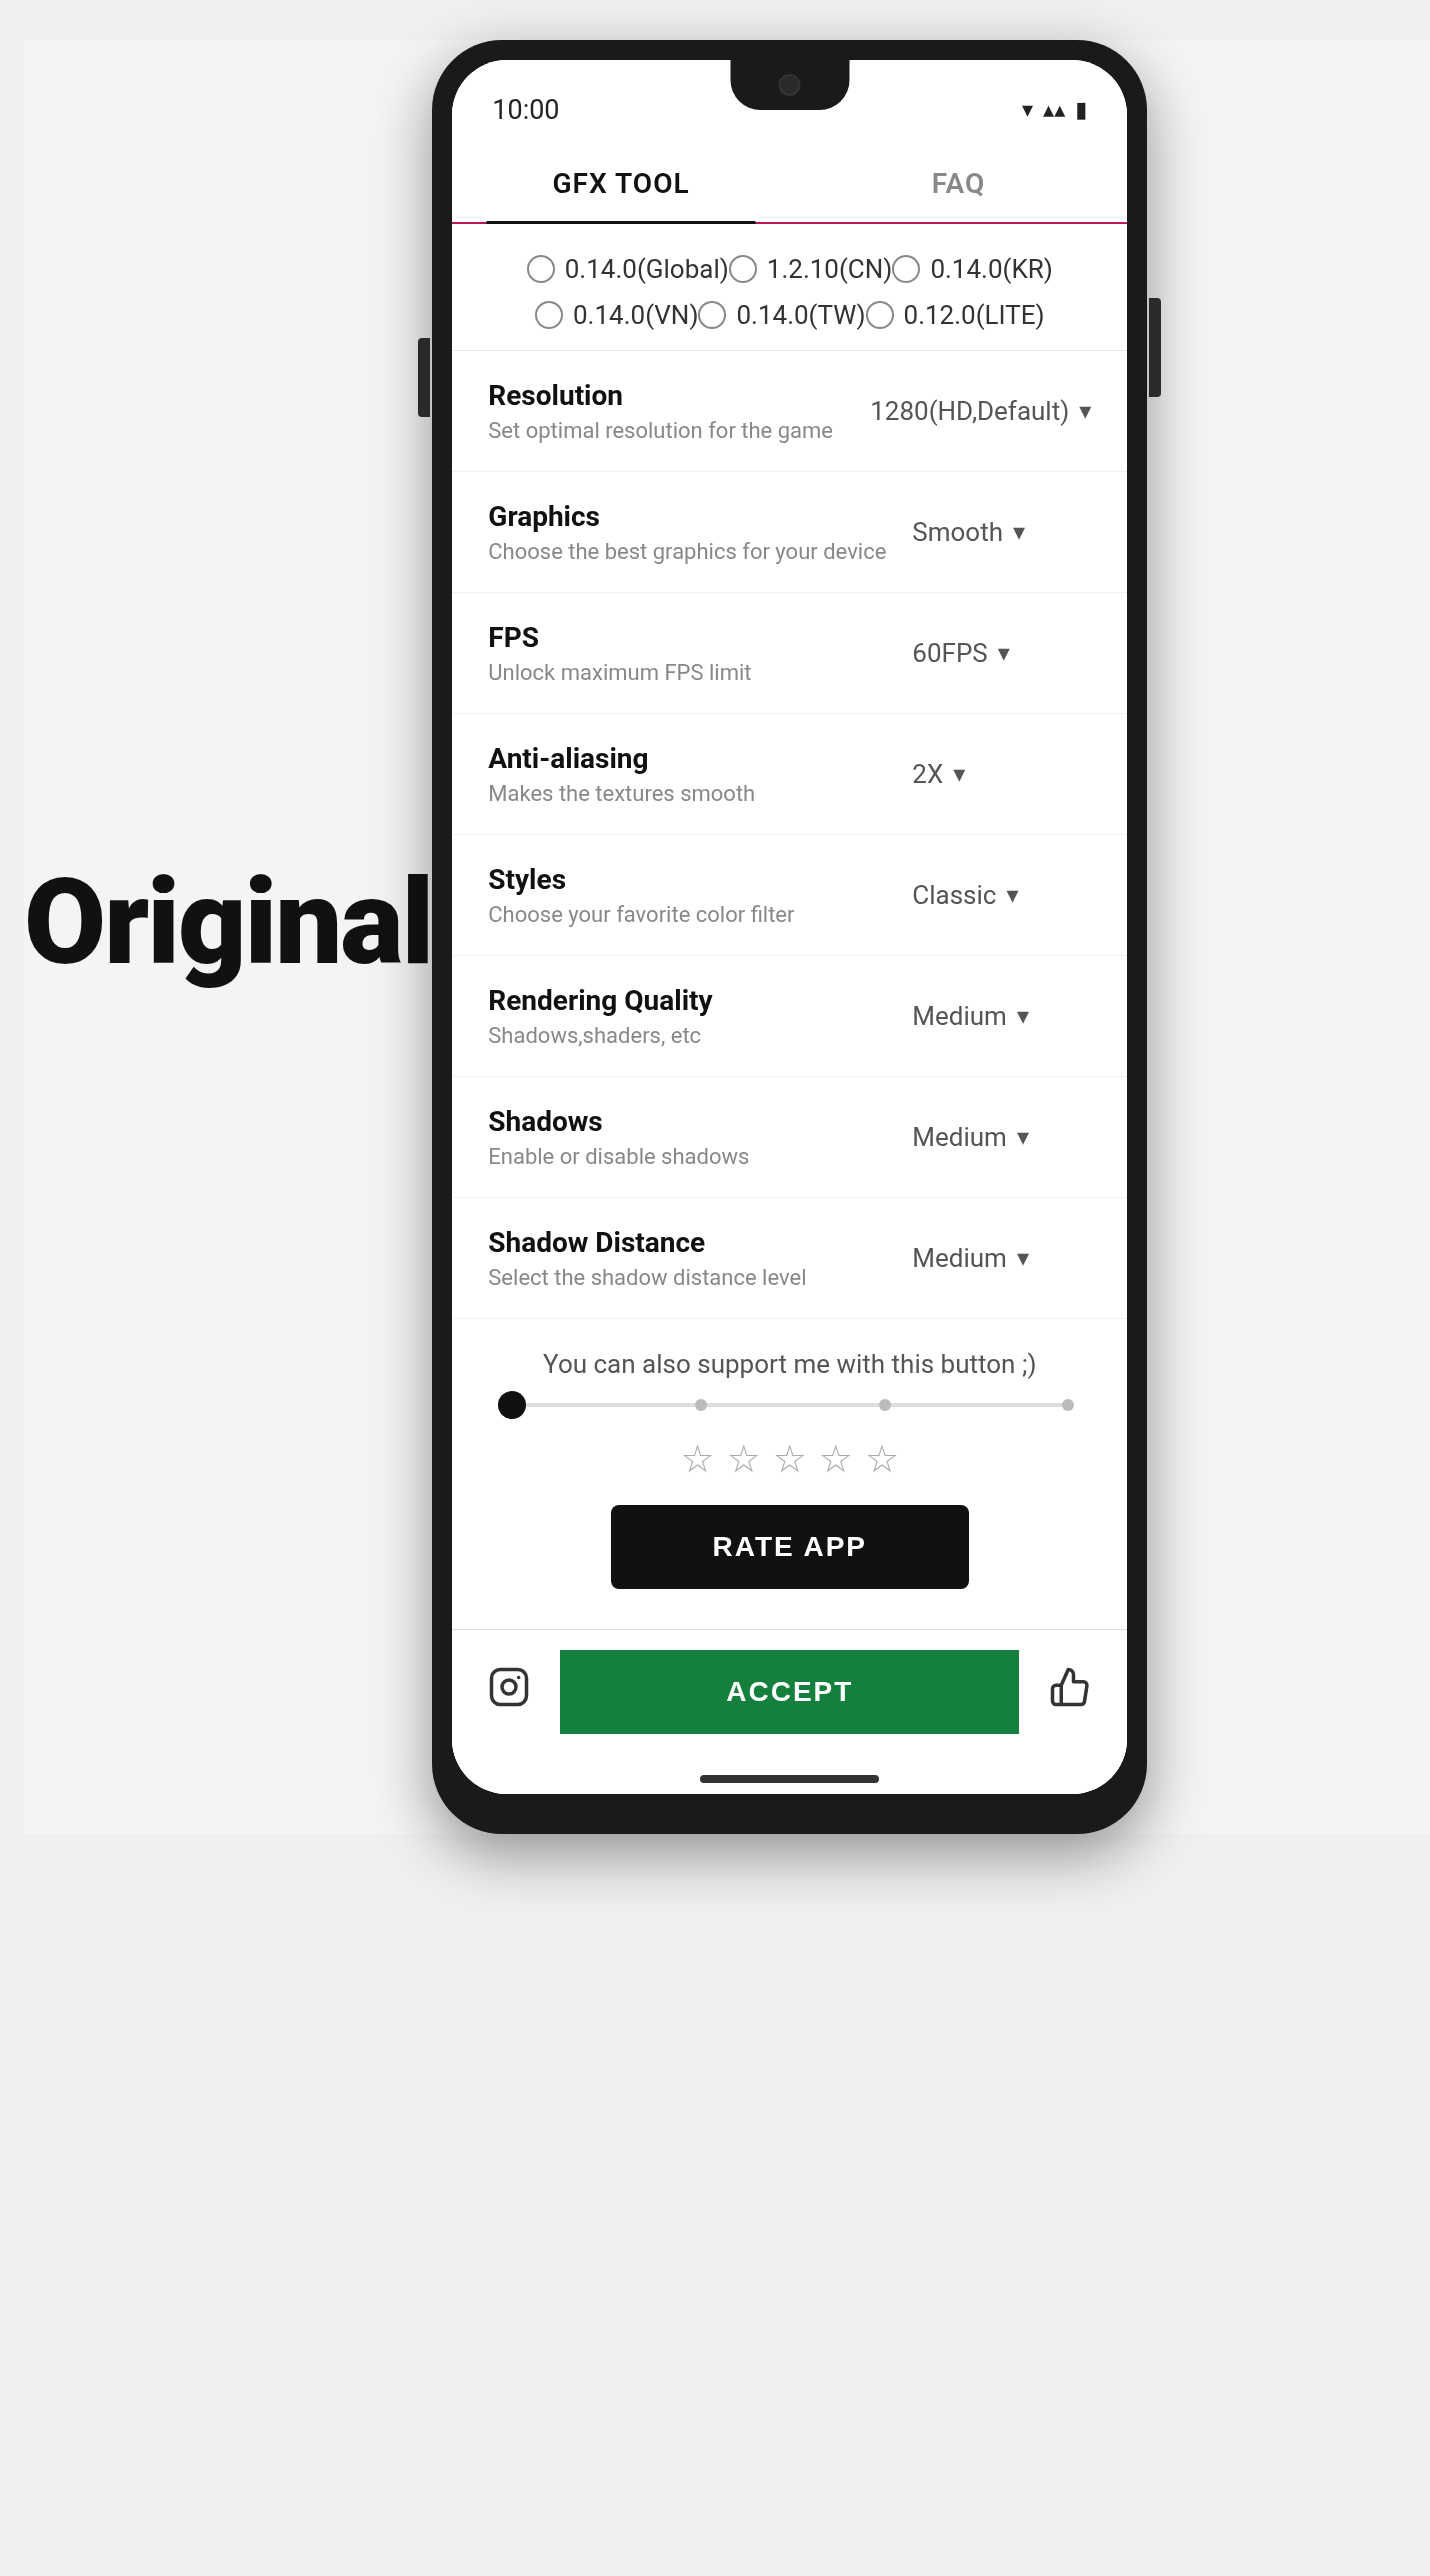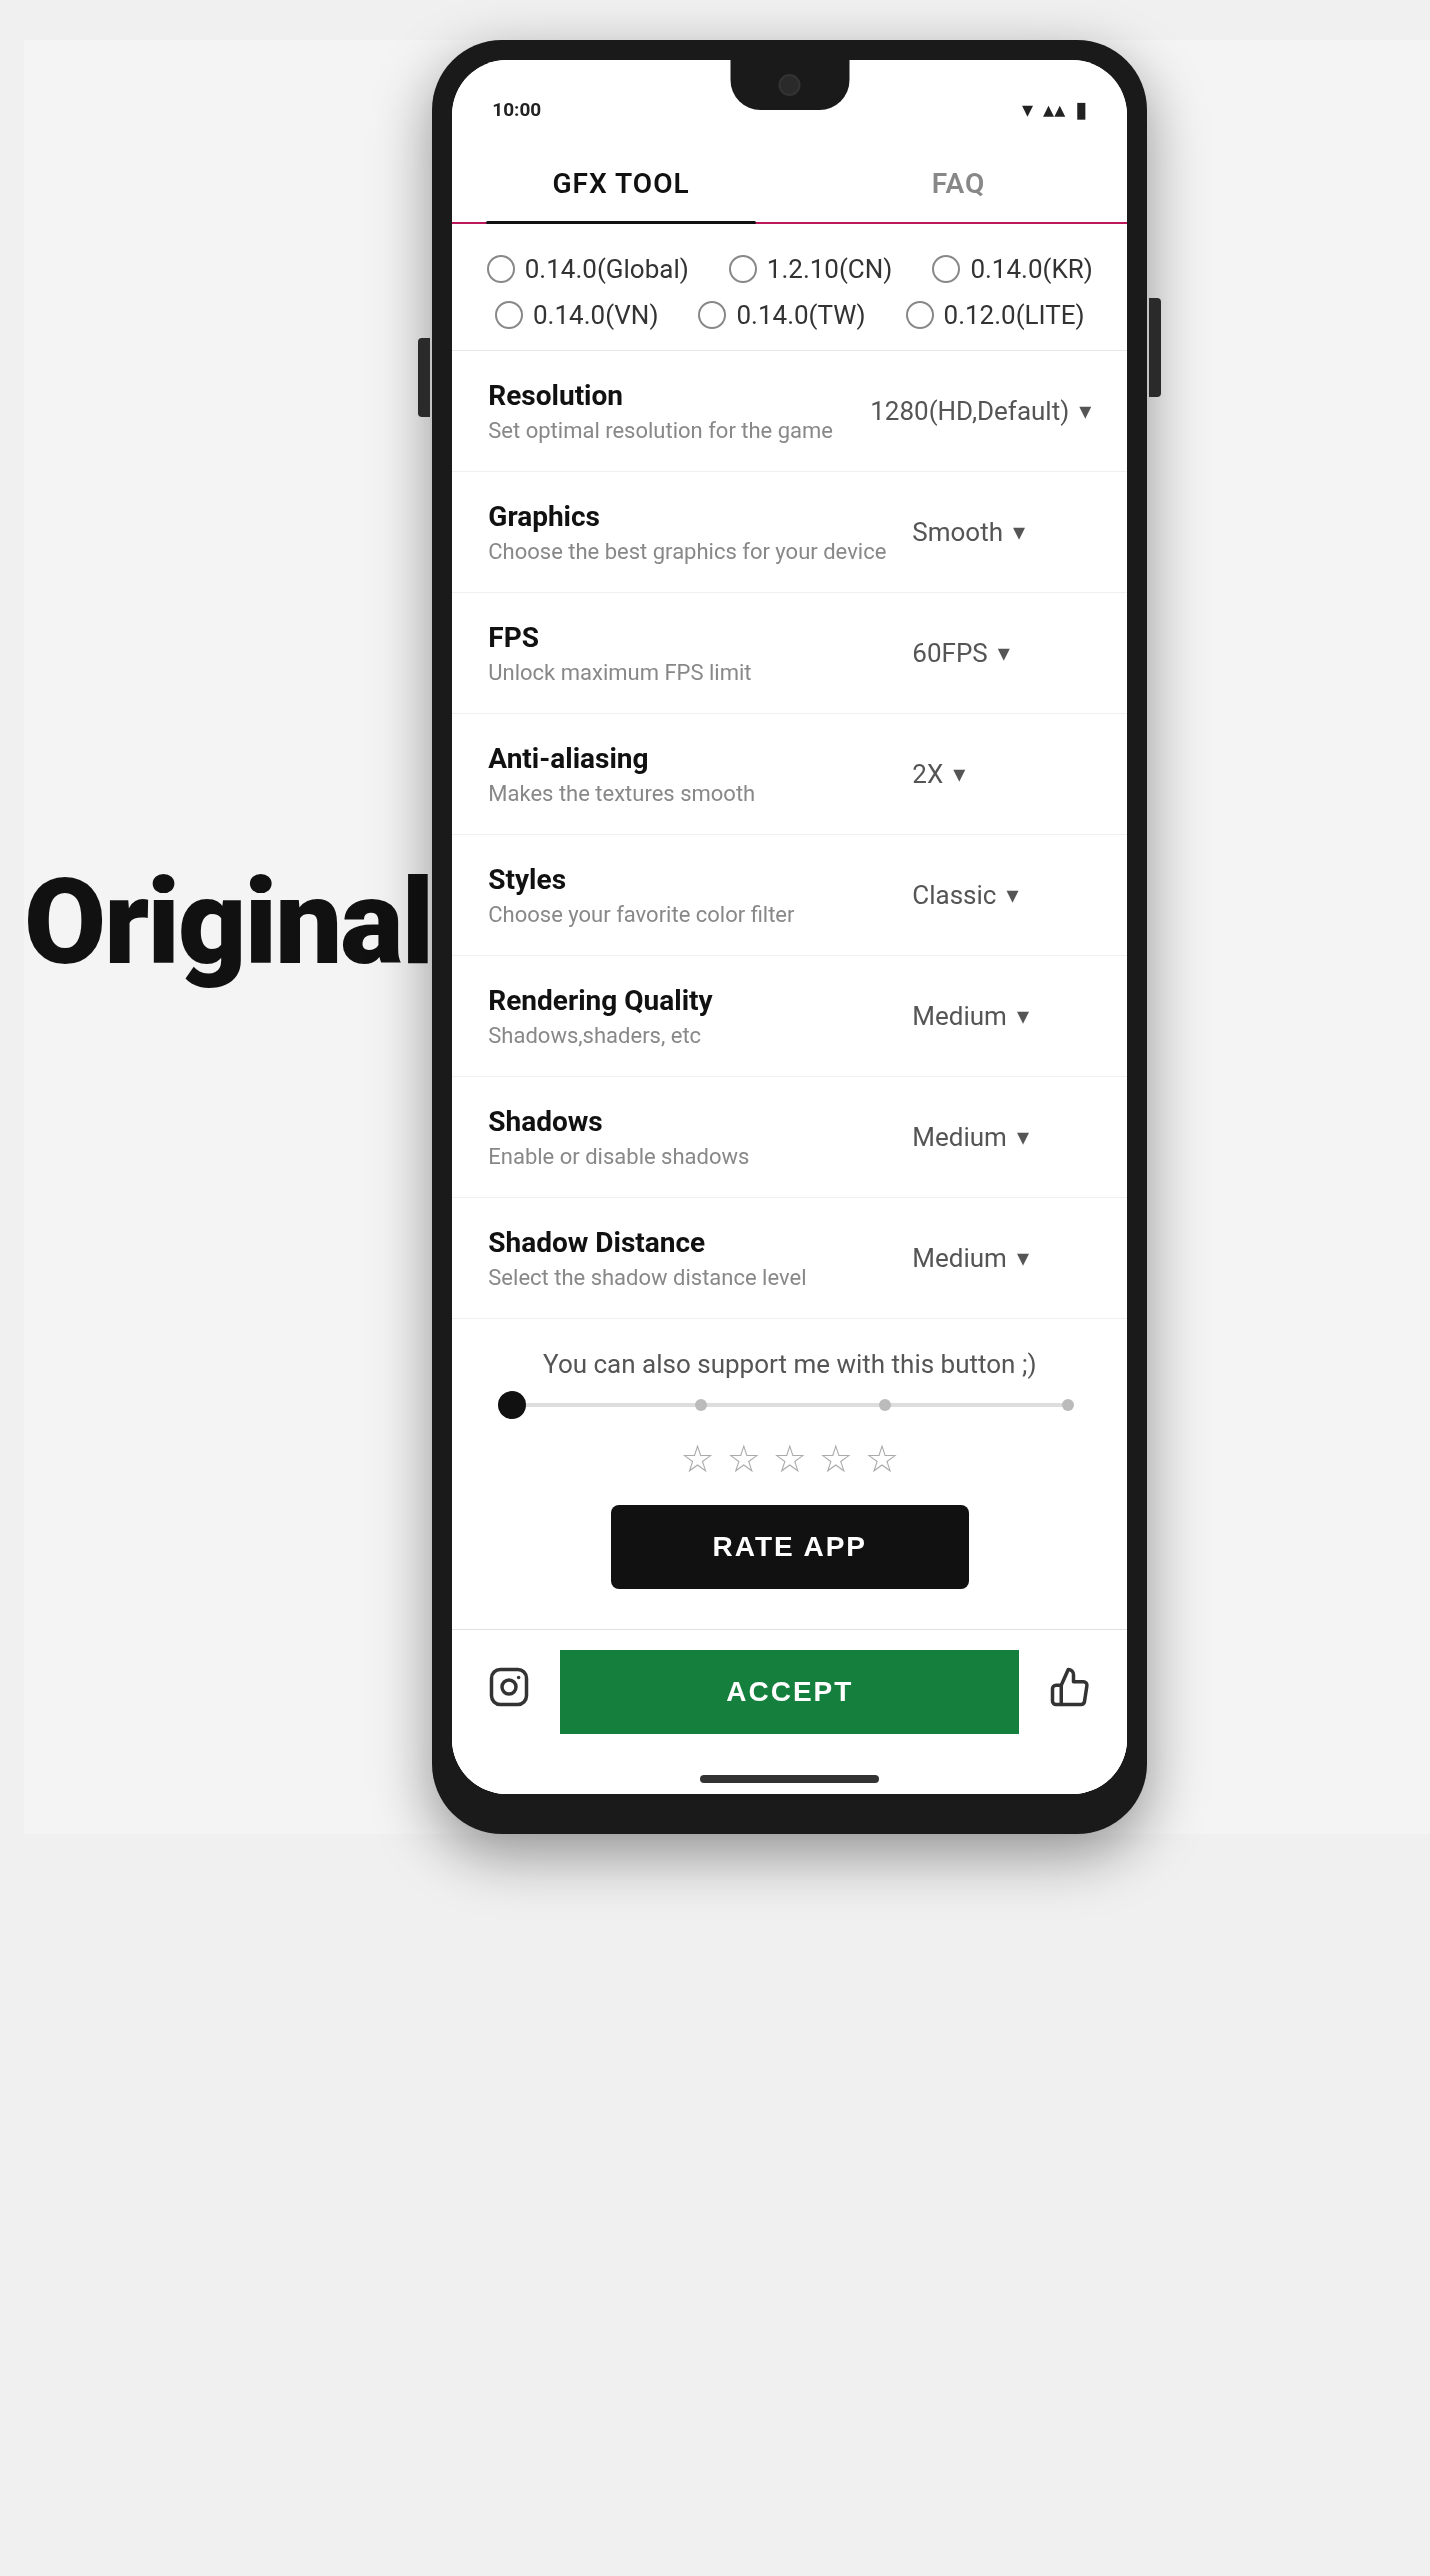--- a/index.html
+++ b/index.html
@@ -88,22 +88,22 @@
       justify-content: center;
     }
     .camera-dot {
       width: 22px;
       height: 22px;
       background: #2a2a2a;
       border-radius: 50%;
       border: 2px solid #333;
     }
     .status-time {
-      font-size: 19px;
-      font-weight: 700;
+      font-size: 27px;
+      font-weight: 400;
       color: #222;
     }
     .status-icons {
       display: flex;
       gap: 10px;
       align-items: center;
     }
     .status-icon {
       font-size: 22px;
       color: #222;
@@ -154,21 +154,20 @@
       margin-bottom: 20px;
     }
     .version-radios {
       display: flex;
       flex-direction: column;
       gap: 16px;
       align-items: center;
     }
     .version-row {
       display: flex;
-      gap: 40px;
       justify-content: center;
       align-items: center;
     }
     .radio-item {
       display: flex;
       align-items: center;
       gap: 10px;
       font-size: 26px;
       color: #333;
       cursor: pointer;

